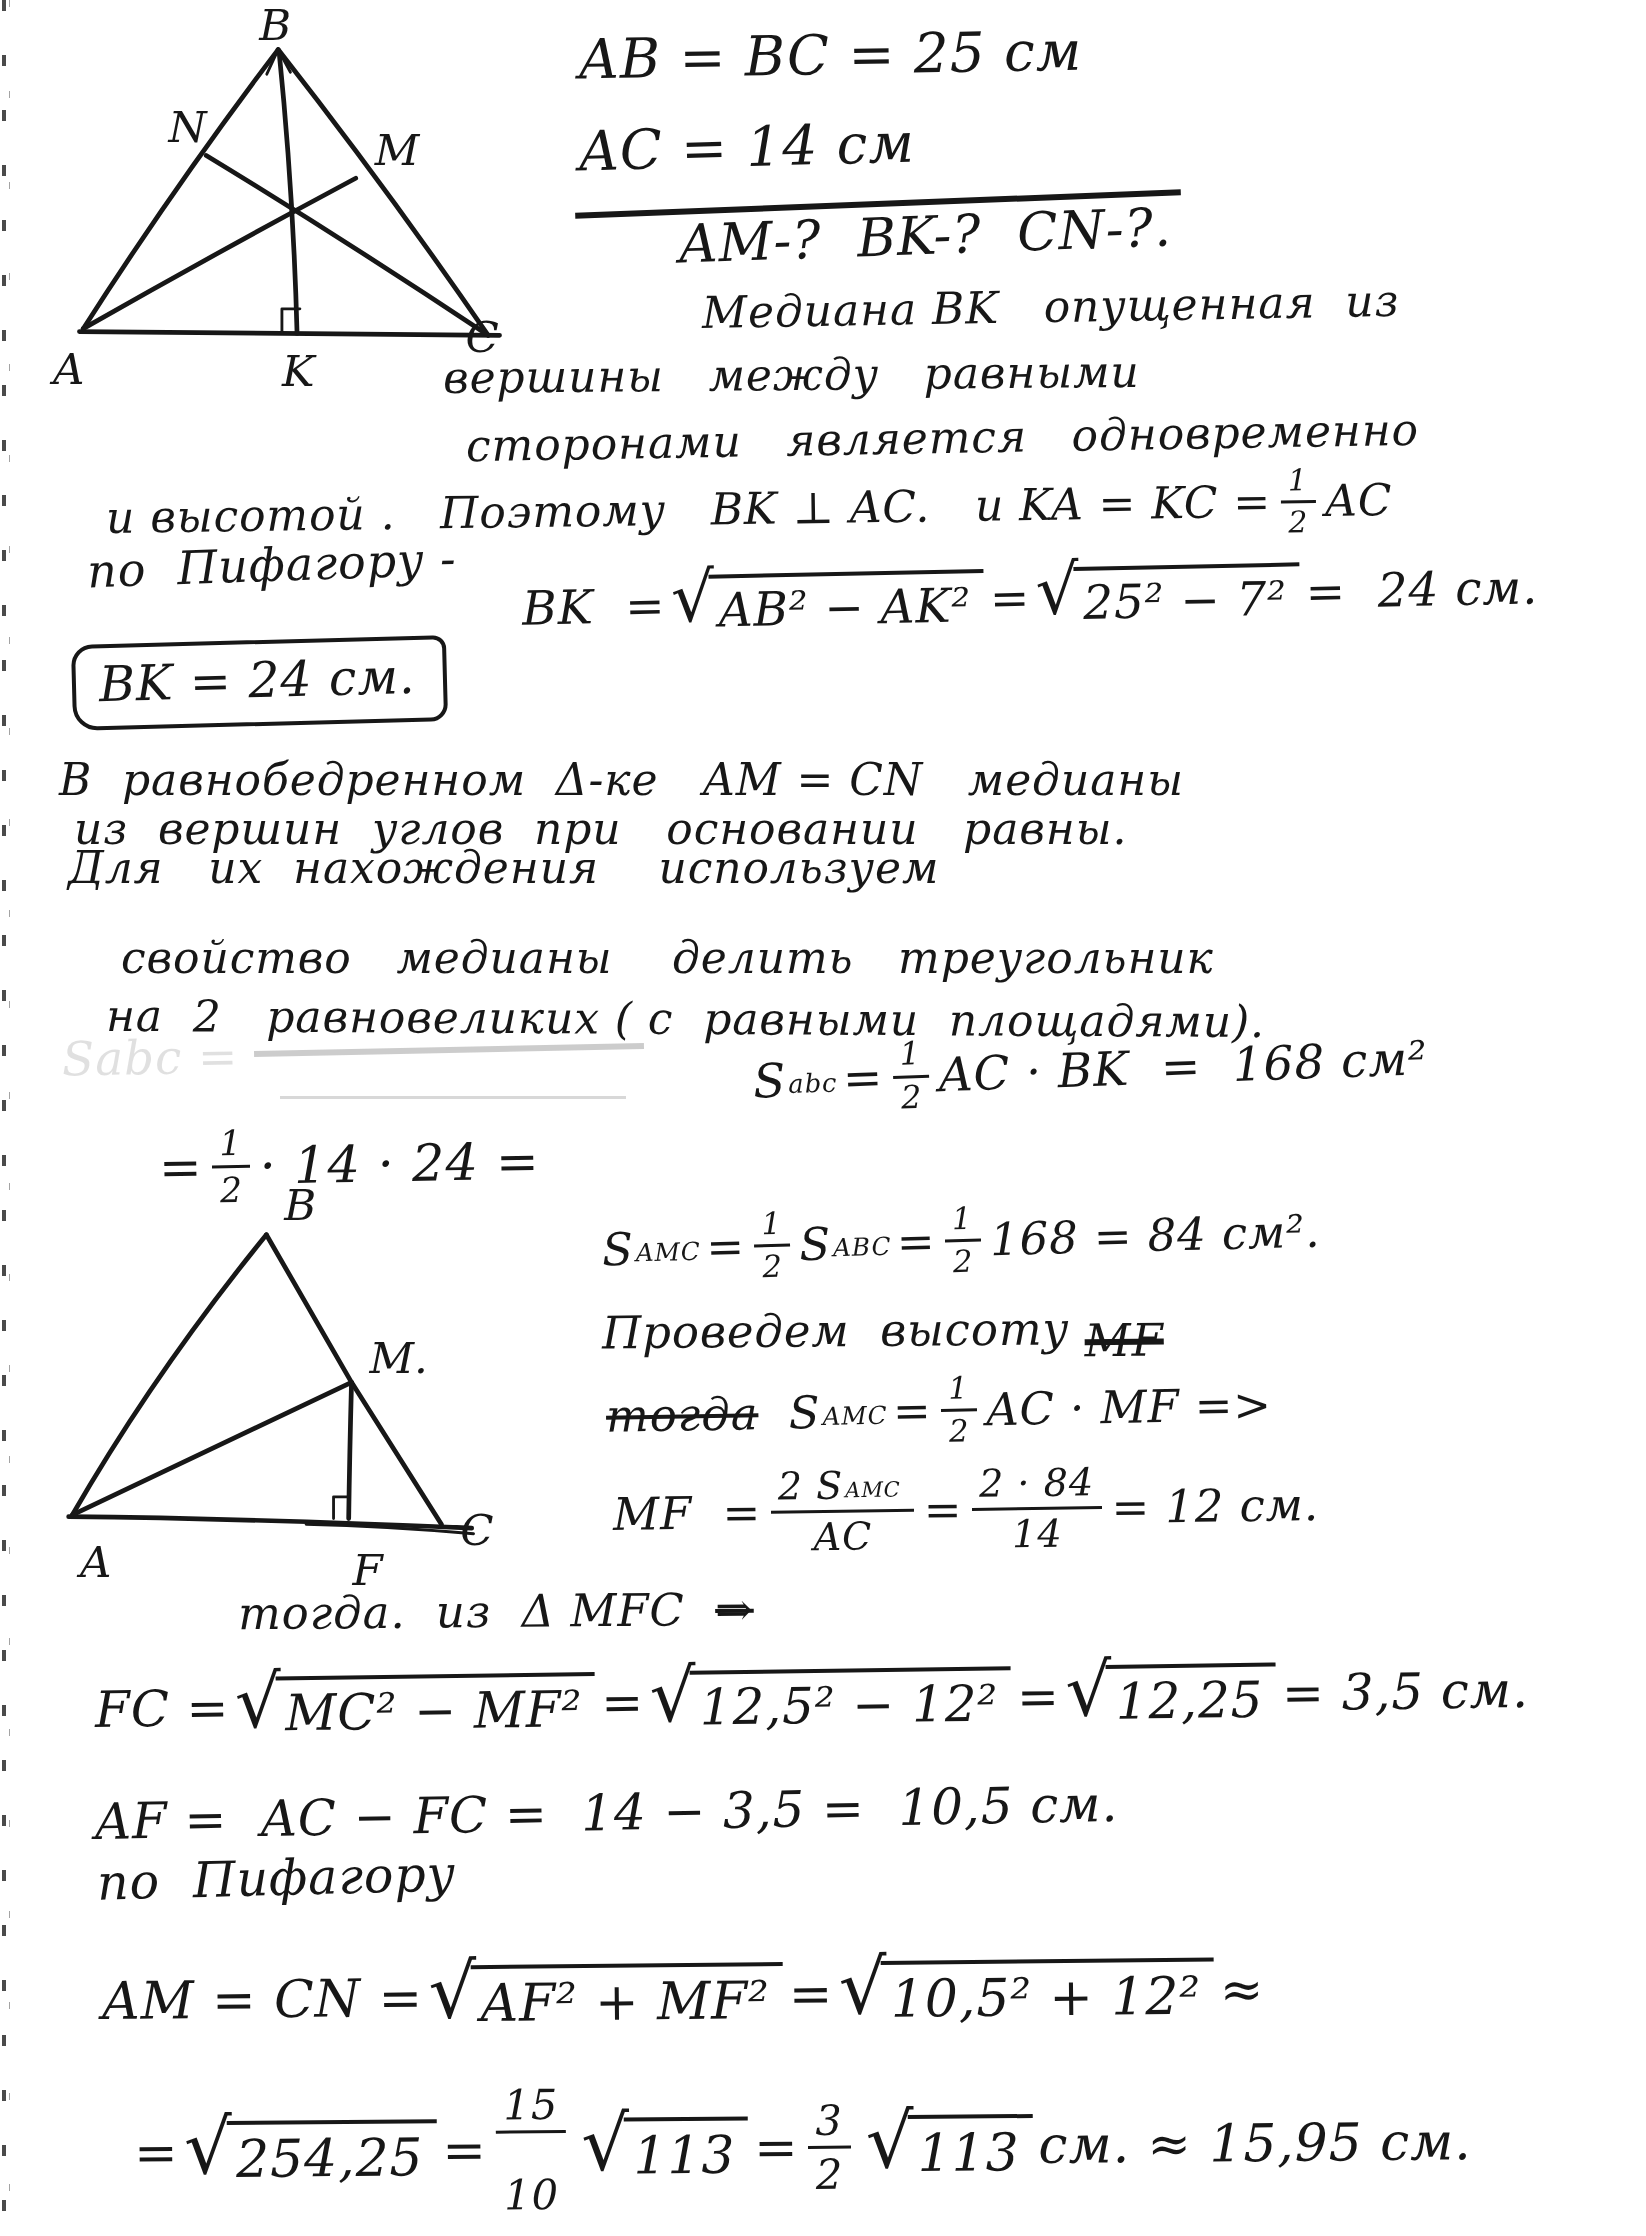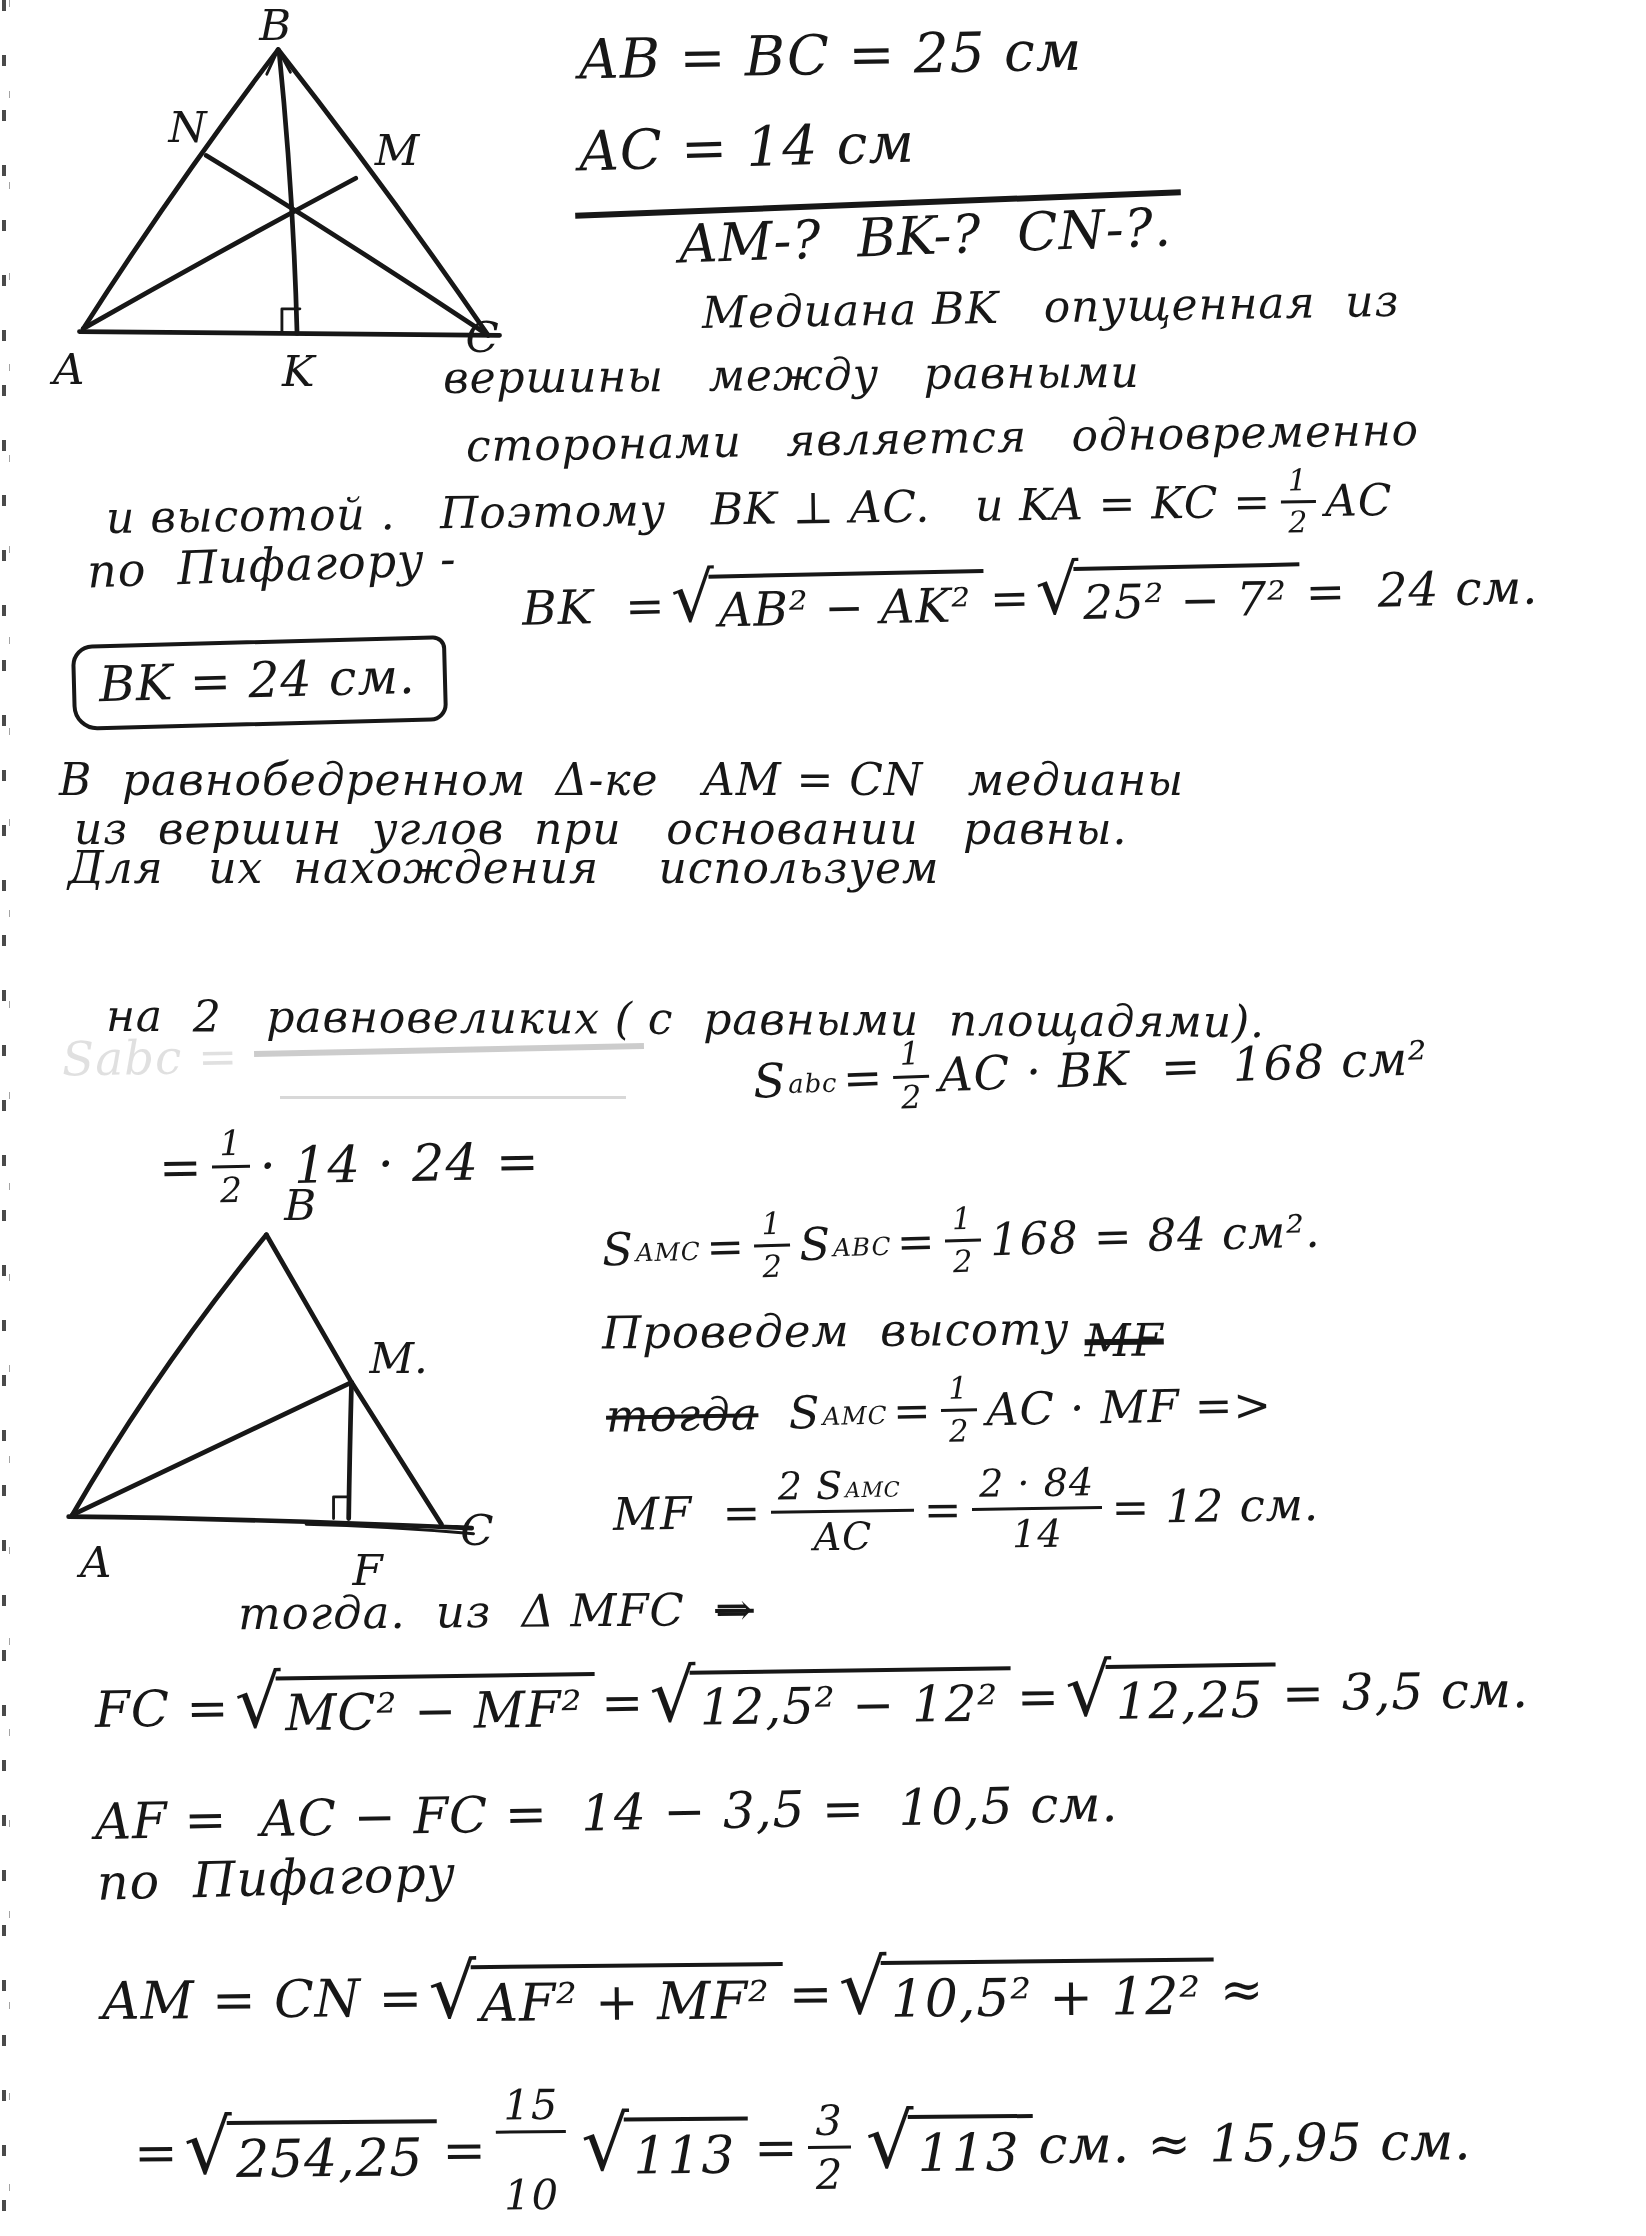--- a/index.html
+++ b/index.html
@@ -96,20 +96,23 @@
 
   <div class="hw" style="left:59px;top:738px;font-size:44px;margin-top:19px;">
     <span>В  равнобедренном  Δ-ке   AM = CN   медианы</span>
   </div>
   <div class="hw" style="left:74px;top:806px;font-size:44px;">
     <span>из  вершин  углов  при   основании   равны.</span>
   </div>
   <div class="hw" style="left:68px;top:845px;font-size:44px;justify-content:center;">
     <span>Для   их  нахождения    используем</span>
   </div>
+  <div class="hw" style="left:121px;top:935px;font-size:44px;">
+    <span>свойство   медианы    делить   треугольник</span>
+  </div>
   <div class="hw" style="left:106px;top:996px;font-size:44px;transform:rotate(0.3deg);">
     <span>на  2   равновеликих ( с  равными  площадями).</span>
   </div>
 
   <div class="hw ghost" style="left:62px;top:1033px;font-size:47px;transform:rotate(-1deg);">
     <span>Sabc =</span>
   </div>
   <div class="gline" style="left:254px;top:1047px;width:390px;height:5.7px;opacity:.45;transform:rotate(-1.2deg);"></div>
   <div class="gline" style="left:280px;top:1096px;width:346px;height:2.8px;opacity:.35;"></div>
 

